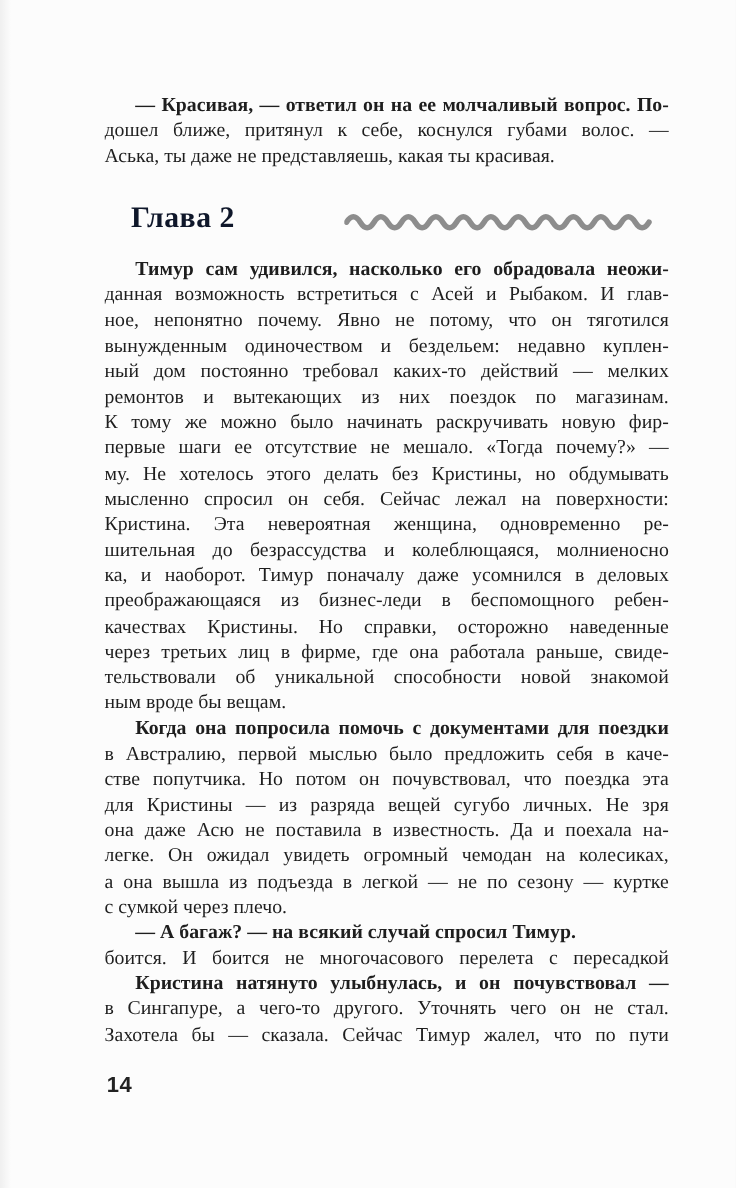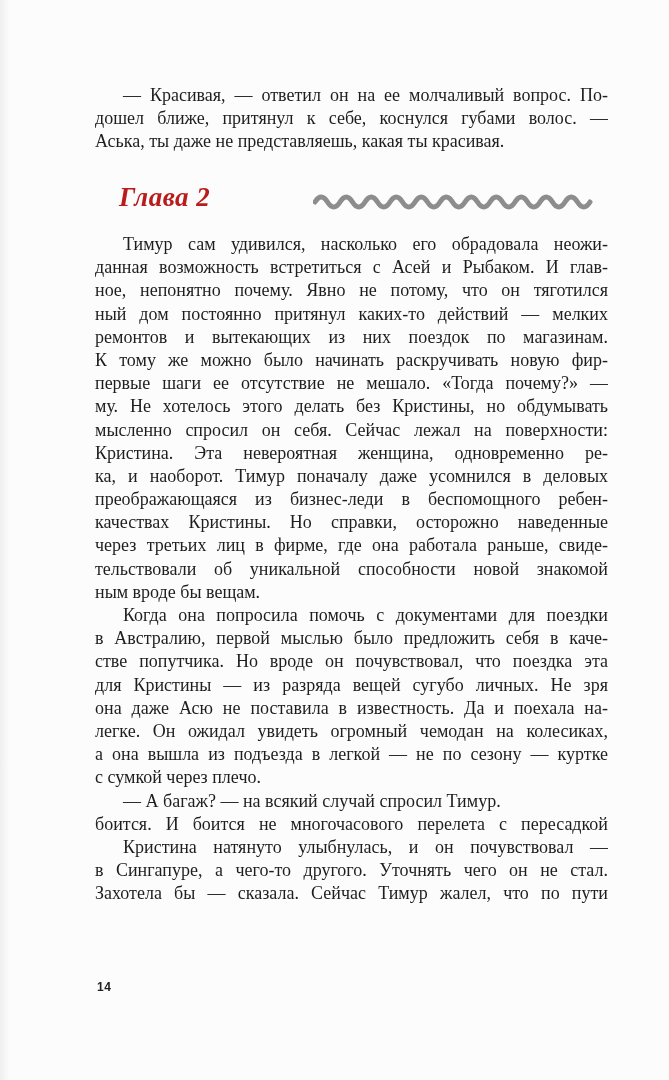--- a/index.html
+++ b/index.html
@@ -23,35 +23,35 @@
     color:#1e1e1e;
   }
   #intro-block { top:84px; }
   #body-block  { top:233px; }
   .paragraph { margin:0; }
   .line {
     text-align:justify;
     text-align-last:justify;
     height:23.2px; overflow:hidden;
   }
-  .line.first { text-indent:28px; }
+  .line.first { text-indent:28px;font-weight:bold; }
   .line.last  { text-align-last:auto; }
   .chapter-heading {
     position:absolute; left:119px; top:181px;
     font-family:"Liberation Serif","DejaVu Serif",serif;
-    font-style:italic; font-weight:bold;
+    font-weight:bold;
     font-size:27px; line-height:32px;
     letter-spacing:0.5px;
-    color:#b91c1c;
+    color:#0f172a;
   }
   .wave-decor { position:absolute; left:313px; top:191px; }
   .page-number {
     position:absolute; left:97px; top:978px;
     font-family:"Liberation Sans","DejaVu Sans",sans-serif;
-    font-weight:bold; font-size:12px; line-height:19px;
+    font-weight:bold; font-size:20px; line-height:19px;
     letter-spacing:0.5px;
     color:#222222;
   }
 </style>
 </head>
 <body>
 
 <div class="page">
 
   <div id="intro-block" class="textcol">
@@ -66,38 +66,40 @@
 
   <svg class="wave-decor" width="285" height="22" viewBox="0 0 285 22" aria-hidden="true">
     <path fill="none" stroke-width="5" stroke-linecap="round" d="M2 11 Q8.25 1 14.5 11 T27 11 T39.5 11 T52 11 T64.5 11 T77 11 T89.5 11 T102 11 T114.5 11 T127 11 T139.5 11 T152 11 T164.5 11 T177 11 T189.5 11 T202 11 T214.5 11 T227 11 T239.5 11 T252 11 T264.5 11 T277 11" stroke="#8d8d8d"></path>
   </svg>
 
   <div id="body-block" class="textcol">
       <div class="paragraph">
         <div class="line first">Тимур сам удивился, насколько его обрадовала неожи-</div>
         <div class="line">данная возможность встретиться с Асей и Рыбаком. И глав-</div>
         <div class="line">ное, непонятно почему. Явно не потому, что он тяготился</div>
-        <div class="line">ный дом постоянно притянул каких-то действий — мелких</div>
+        <div class="line">вынужденным одиночеством и бездельем: недавно куплен-</div>
+        <div class="line">ный дом постоянно требовал каких-то действий — мелких</div>
         <div class="line">ремонтов и вытекающих из них поездок по магазинам.</div>
         <div class="line">К тому же можно было начинать раскручивать новую фир-</div>
         <div class="line">первые шаги ее отсутствие не мешало. «Тогда почему?» —</div>
         <div class="line">му. Не хотелось этого делать без Кристины, но обдумывать</div>
         <div class="line">мысленно спросил он себя. Сейчас лежал на поверхности:</div>
         <div class="line">Кристина. Эта невероятная женщина, одновременно ре-</div>
+        <div class="line">шительная до безрассудства и колеблющаяся, молниеносно</div>
         <div class="line">ка, и наоборот. Тимур поначалу даже усомнился в деловых</div>
         <div class="line">преображающаяся из бизнес-леди в беспомощного ребен-</div>
         <div class="line">качествах Кристины. Но справки, осторожно наведенные</div>
         <div class="line">через третьих лиц в фирме, где она работала раньше, свиде-</div>
         <div class="line">тельствовали об уникальной способности новой знакомой</div>
         <div class="line last">ным вроде бы вещам.</div>
       </div>
       <div class="paragraph">
         <div class="line first">Когда она попросила помочь с документами для поездки</div>
         <div class="line">в Австралию, первой мыслью было предложить себя в каче-</div>
-        <div class="line">стве попутчика. Но вроде он почувствовал, что поездка эта</div>
+        <div class="line">стве попутчика. Но потом он почувствовал, что поездка эта</div>
         <div class="line">для Кристины — из разряда вещей сугубо личных. Не зря</div>
         <div class="line">она даже Асю не поставила в известность. Да и поехала на-</div>
         <div class="line">легке. Он ожидал увидеть огромный чемодан на колесиках,</div>
         <div class="line">а она вышла из подъезда в легкой — не по сезону — куртке</div>
         <div class="line last">с сумкой через плечо.</div>
       </div>
       <div class="paragraph">
         <div class="line first last">— А багаж? — на всякий случай спросил Тимур.</div>
       </div>
       <div class="paragraph">

